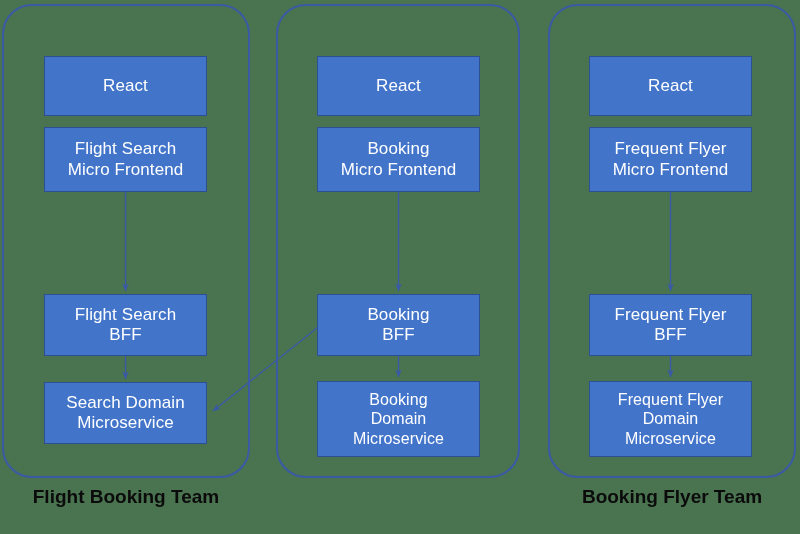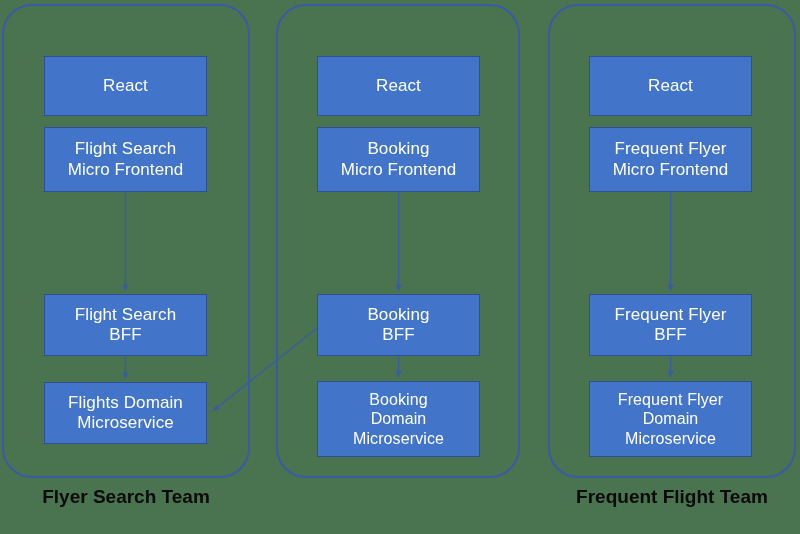--- a/index.html
+++ b/index.html
@@ -119,26 +119,26 @@
 
   <div class="node-box" style="left:44px; top:294px; width:163px; height:62px;">
     <span>
       <span>Flight Search</span><br>
       <span>BFF</span>
     </span>
   </div>
 
   <div class="node-box" style="left:44px; top:382px; width:163px; height:62px;">
     <span>
-      <span>Flights Domain</span><br>
+      <span>Search Domain</span><br>
       <span>Microservice</span>
     </span>
   </div>
 
-  <div class="team-label" style="left:2px; top:486px; width:248px;">Flyer Search Team</div>
+  <div class="team-label" style="left:2px; top:486px; width:248px;">Flight Booking Team</div>
 
   <div class="node-box" style="left:317px; top:56px; width:163px; height:60px;">React</div>
 
   <div class="node-box" style="left:317px; top:127px; width:163px; height:65px;">
     <span>
       <span>Booking</span><br>
       <span>Micro Frontend</span>
     </span>
   </div>
 
@@ -175,15 +175,15 @@
   </div>
 
   <div class="node-box lines-3" style="left:589px; top:381px; width:163px; height:76px;">
     <span>
       <span>Frequent Flyer</span><br>
       <span>Domain</span><br>
       <span>Microservice</span>
     </span>
   </div>
 
-  <div class="team-label" style="left:548px; top:486px; width:248px;">Frequent Flight Team</div>
+  <div class="team-label" style="left:548px; top:486px; width:248px;">Booking Flyer Team</div>
 
 </div>
 
 </body></html>

